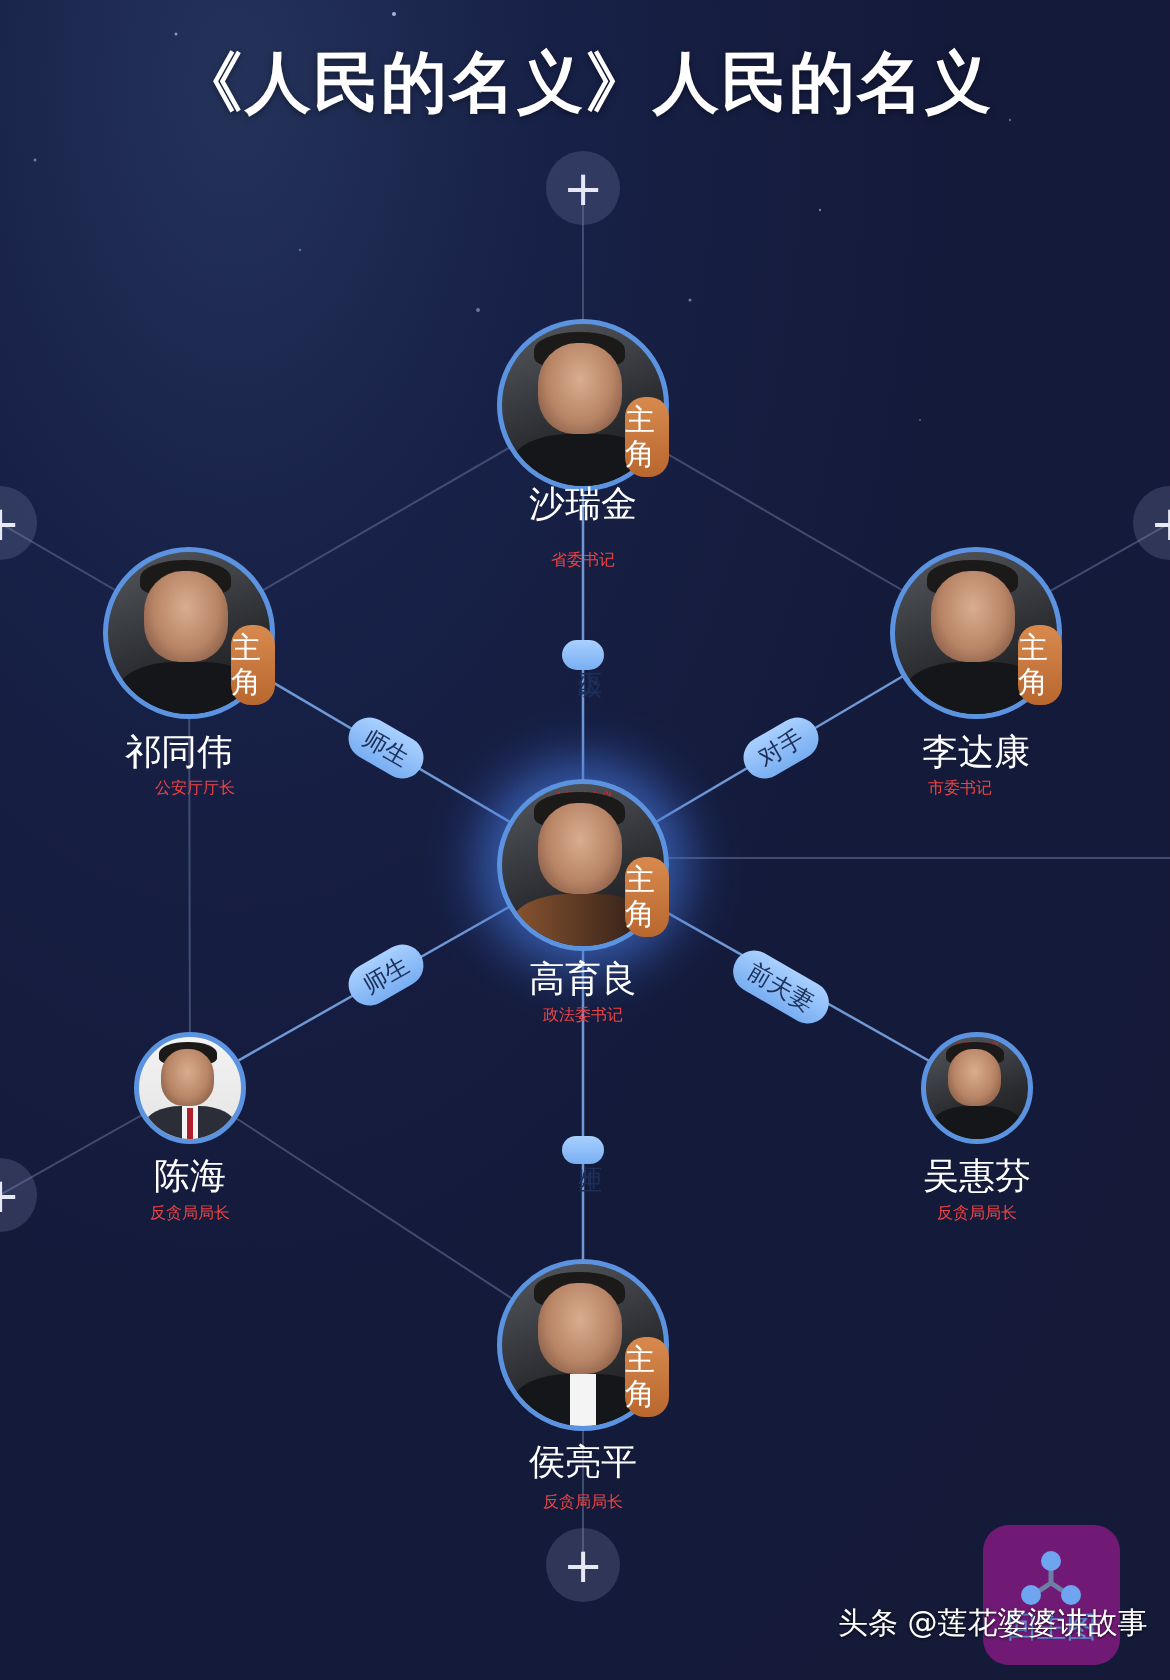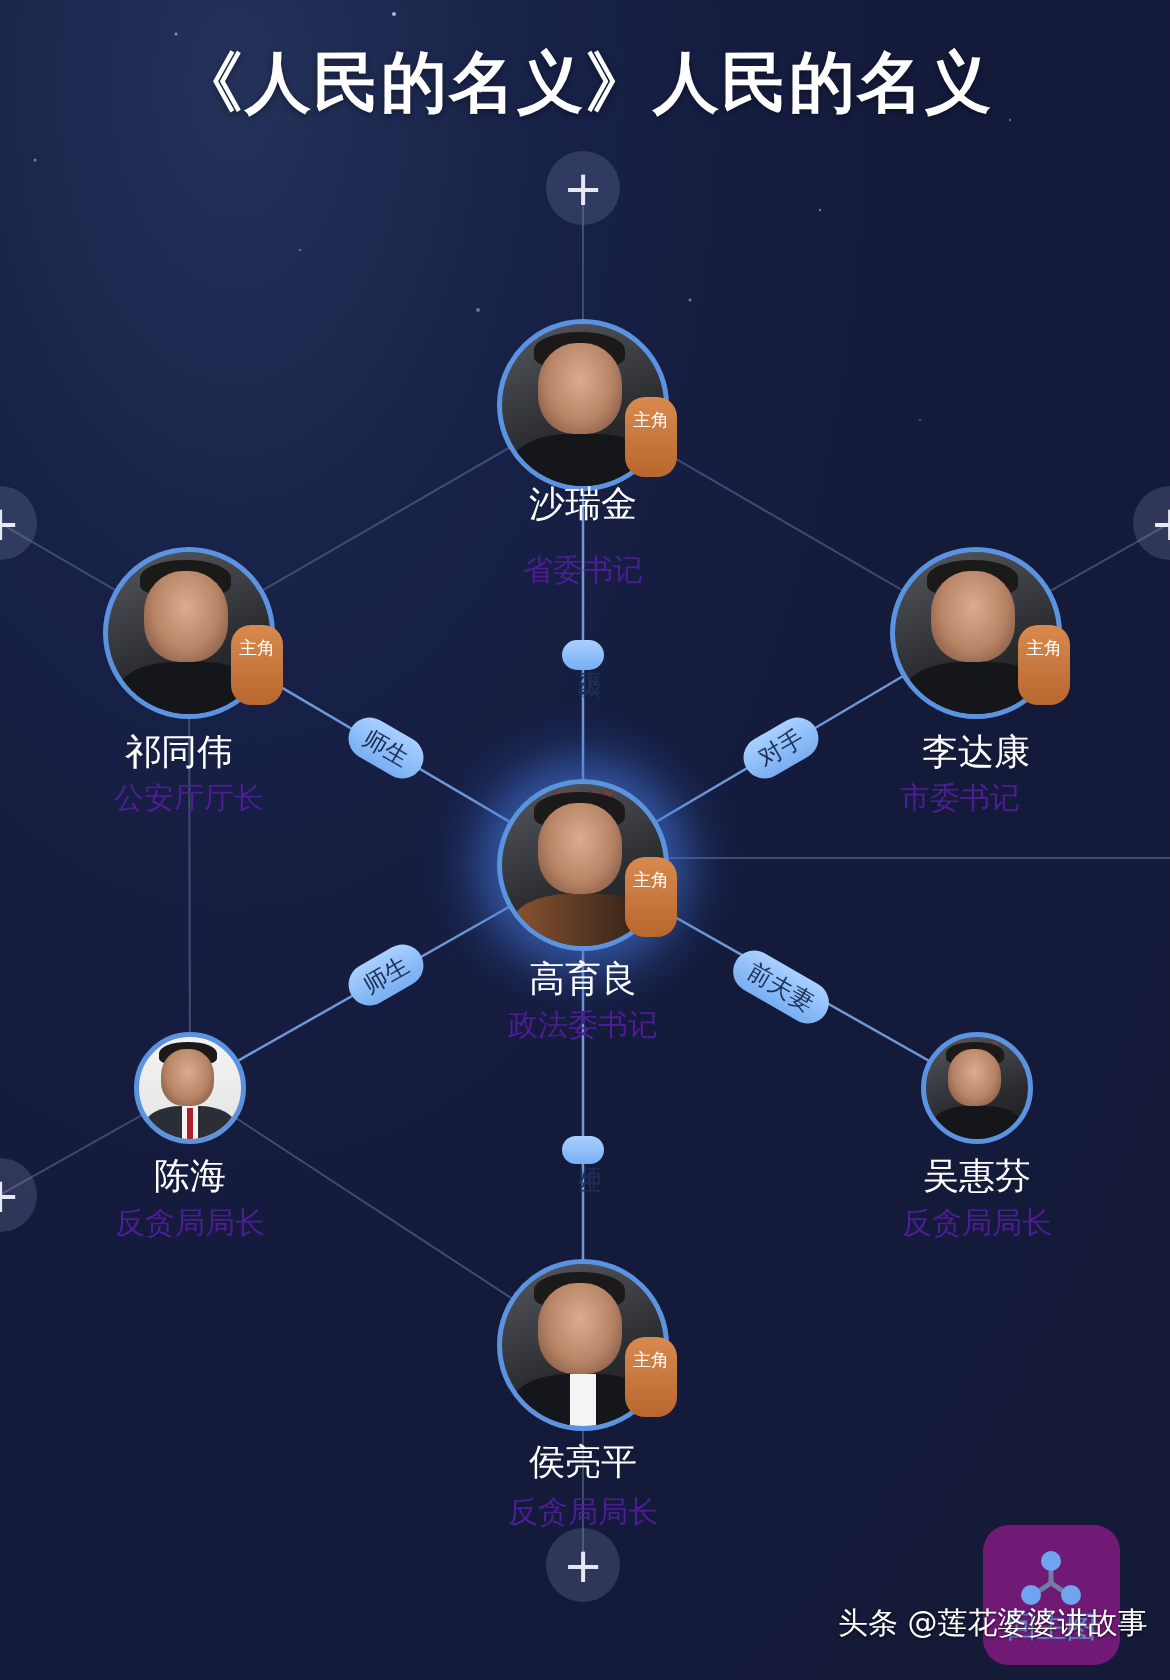--- a/index.html
+++ b/index.html
@@ -18,25 +18,25 @@
   .avatar .hair{position:absolute;left:20%;top:5%;width:56%;height:22%;border-radius:50% 50% 30% 30%;background:#1c1a19;}
   .avatar .body{position:absolute;left:6%;top:68%;width:88%;height:45%;border-radius:40% 40% 0 0;background:#15161a;}
   .avatar.light{background:linear-gradient(180deg,#f3f3f3,#e4e4e4);}
   .avatar.light .body{background:#2b2e36;}
   .avatar .shirt{position:absolute;left:42%;top:68%;width:16%;height:40%;background:#f4f4f4;}
   .avatar .tie{position:absolute;left:47%;top:70%;width:6%;height:30%;background:#b0202a;}
   .avatar .redtext{position:absolute;left:15%;top:3%;width:70%;height:10%;color:#d22;font-size:12px;text-align:center;font-weight:bold;}
   .central .avatar{box-shadow:0 0 40px 18px rgba(70,120,220,.55);}
   .glow{position:absolute;border-radius:50%;transform:translate(-50%,-50%);
     background:radial-gradient(circle,rgba(80,130,230,.28) 0%,rgba(60,100,200,.12) 45%,rgba(20,30,70,0) 70%);}
-  .badge{position:absolute;width:52px;height:80px;border-radius:20px;
-    background:linear-gradient(180deg,#d88a4e,#b8672f);color:#fff;font-size:18px;line-height:34px;
-    text-align:center;padding-top:6px;box-sizing:border-box;}
+  .badge{position:absolute;width:44px;height:80px;border-radius:20px;
+    background:linear-gradient(180deg,#d88a4e,#b8672f);color:#fff;font-size:30px;line-height:34px;
+    padding-top:6px;box-sizing:border-box;}
   .name{position:absolute;transform:translateX(-50%);white-space:nowrap;font-size:36px;color:#fff;}
-  .role{position:absolute;transform:translateX(-50%);white-space:nowrap;font-size:30px;color:#4c1d95;}
+  .role{position:absolute;transform:translateX(-50%);white-space:nowrap;font-size:16px;color:#ef4444;}
   .plus{position:absolute;width:74px;height:74px;border-radius:50%;transform:translate(-50%,-50%);
     background:rgba(120,130,170,.28);display:flex;align-items:center;justify-content:center;
     color:#e6e9f5;font-size:48px;line-height:1;}
   .pill{position:absolute;transform:translate(-50%,-50%);background:linear-gradient(180deg,#a9d0ff,#78aef2);
     color:#1d2f57;font-size:24px;border-radius:22px;white-space:nowrap;text-align:center;}
   .pill.h{height:42px;line-height:42px;padding:0 16px;}
   .pill.v{width:42px;padding:12px 0;line-height:29px;writing-mode:vertical-rl;letter-spacing:2px;}
   .home{position:absolute;left:983px;top:1525px;width:137px;height:140px;border-radius:26px;background:#701a75;}
   .home .lbl{position:absolute;left:0;right:0;top:82px;text-align:center;color:#5f8fd8;font-size:30px;}
   .watermark{position:absolute;left:838px;top:1603px;font-size:30px;color:#fff;white-space:nowrap;
@@ -116,21 +116,21 @@
 
 <div class="node" style="left:189px;top:633px;">
   <div class="avatar" style="width:172px;height:172px;">
     <div class="hair"></div>
       <div class="face"></div>
       <div class="body"></div>
   </div>
   <div class="badge" style="left:128px;top:78px;">主角</div>
 </div>
 <div class="name" style="left:179px;top:728px;">祁同伟</div>
-<div class="role" style="left:189px;top:778px;">公安厅厅长</div>
+<div class="role" style="left:195px;top:778px;">公安厅厅长</div>
 
 <div class="node" style="left:976px;top:633px;">
   <div class="avatar" style="width:172px;height:172px;">
     <div class="hair"></div>
       <div class="face"></div>
       <div class="body"></div>
   </div>
   <div class="badge" style="left:128px;top:78px;">主角</div>
 </div>
 <div class="name" style="left:976px;top:728px;">李达康</div>

